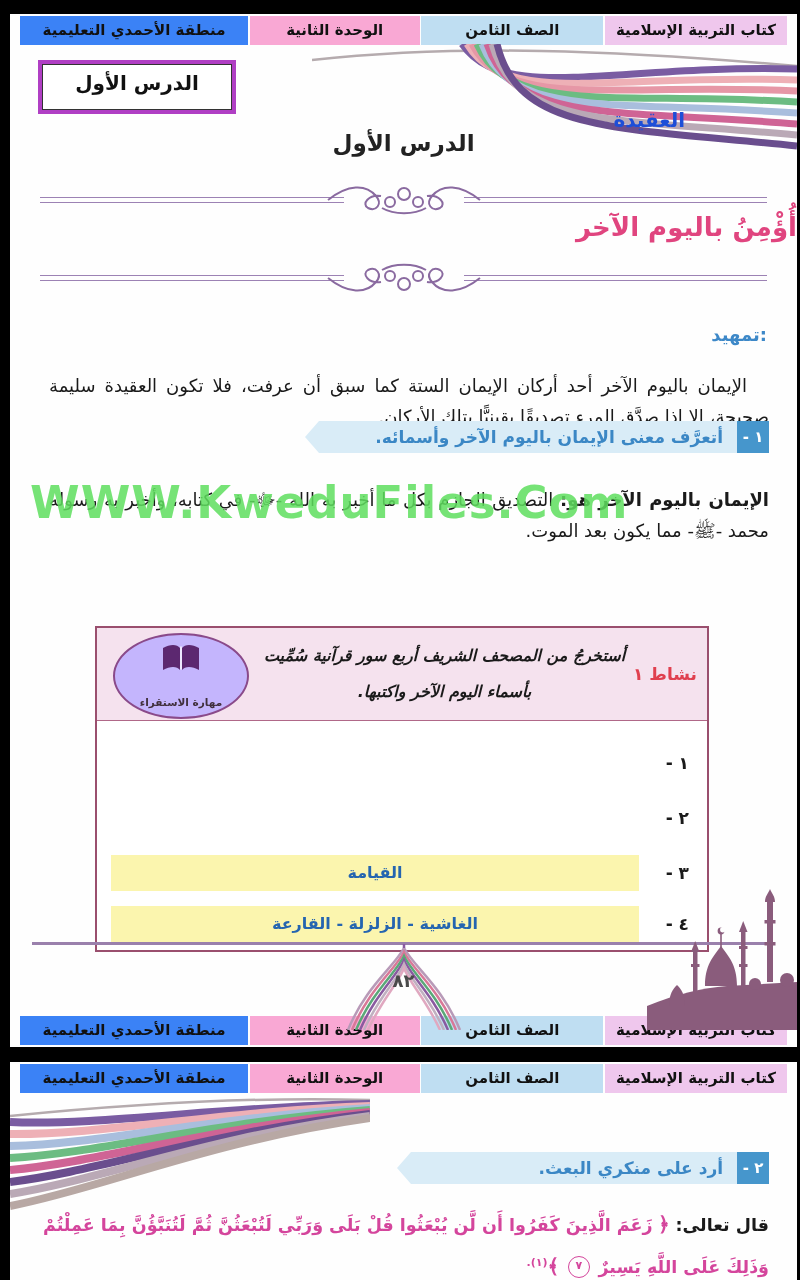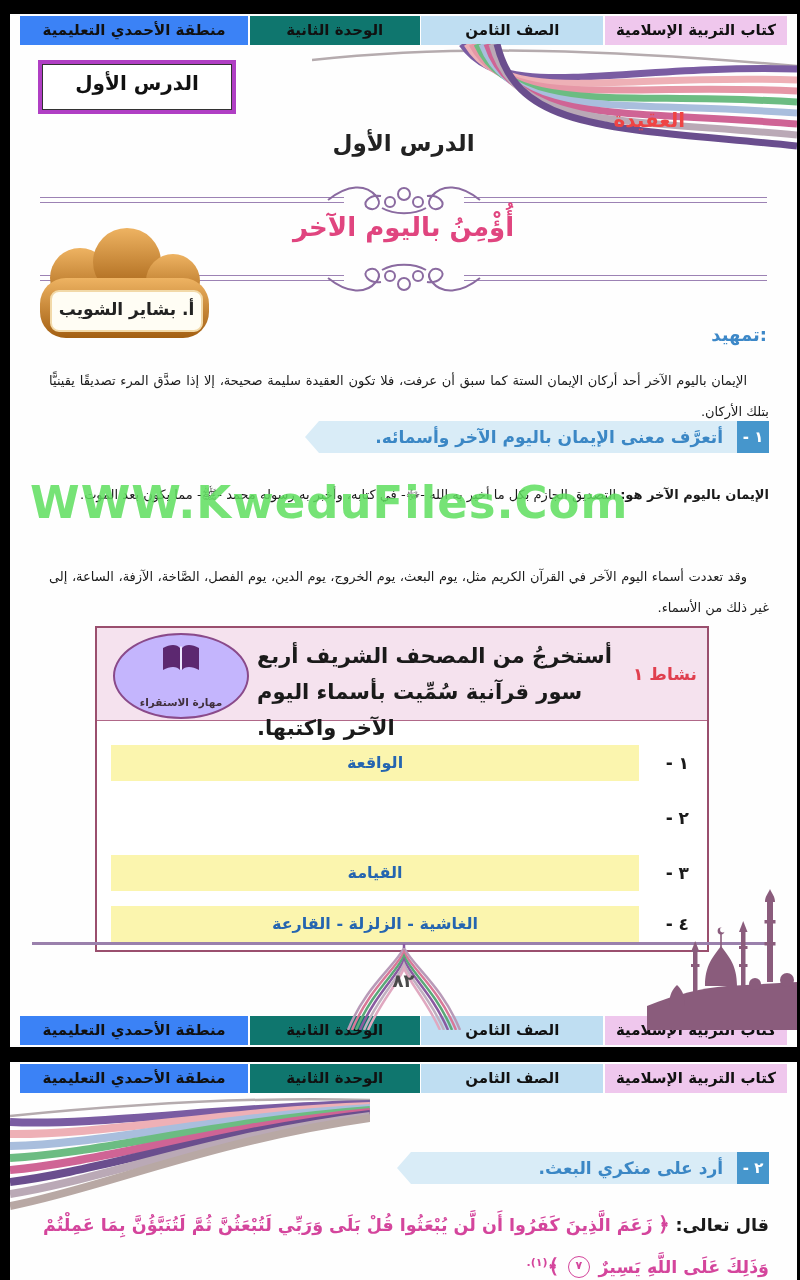--- a/index.html
+++ b/index.html
@@ -10,47 +10,47 @@
   .page2{top:1062px;height:218px;}
 
   
   .tabrow{position:absolute;left:0;right:0;display:flex;justify-content:space-between;
           padding:0 10px;direction:rtl;}
   .tabrow.top{top:2px;}
   .tabrow.bottom{bottom:2px;}
   .tab{height:29px;line-height:29px;text-align:center;font-size:15px;font-weight:700;color:#111;}
   .tab.lilac{width:182px;background:#efc7ed;}
   .tab.blue {width:182px;background:#bfdef2;}
-  .tab.pink {width:170px;background:#0f766e;}
+  .tab.pink {width:170px;background:#f9a8d4;}
   .tab.green{width:228px;background:#3b82f6;}
 
   
   .lessonbox{position:absolute;top:46px;left:28px;width:190px;height:46px;background:#fff;
              border:4px solid #b03fc4;box-shadow:inset 0 0 0 1px #333;
              text-align:center;line-height:38px;font-size:20px;font-weight:700;color:#111;}
   .swoosh1{position:absolute;top:30px;right:0;width:485px;height:140px;}
   .swoosh2{position:absolute;top:34px;left:0;width:360px;height:150px;}
-  .category{position:absolute;top:94px;right:112px;font-size:20px;font-weight:700;color:#ef4444;}
+  .category{position:absolute;top:94px;right:112px;font-size:20px;font-weight:700;color:#1d4ed8;}
   .lesson-heading{position:absolute;top:116px;left:0;right:0;text-align:center;
                   font-size:23px;font-weight:700;color:#222;}
   .divider{position:absolute;left:30px;right:30px;height:36px;}
   .div1{top:168px;} .div2{top:246px;}
   .divider .line{position:absolute;top:15px;left:0;right:0;height:4px;
                  border-top:1.5px solid #9c82b4;border-bottom:1.5px solid #9c82b4;}
   .divider svg{position:absolute;left:50%;top:0;transform:translateX(-50%);width:180px;height:36px;}
-  .main-title{position:absolute;top:198px;left:0;right:0;text-align:center;
+  .main-title{position:absolute;top:198px;left:0;right:0;text-align:right;
               font-size:26px;font-weight:700;color:#e0457f;}
   .cloud{position:absolute;top:212px;left:22px;width:185px;height:118px;z-index:6;}
   .cloud svg{position:absolute;inset:0;}
   .cloud-label{position:absolute;left:18px;right:14px;top:64px;height:38px;background:#fffdf4;
                border:2px solid #f2d9a8;border-radius:9px;text-align:center;line-height:34px;
                font-size:17px;font-weight:700;color:#222;}
   .tamheed{position:absolute;top:310px;right:30px;font-size:18px;font-weight:700;color:#3d88c8;}
   .para{position:absolute;left:39px;right:28px;direction:rtl;text-align:justify;
-        font-size:13px;line-height:31px;color:#1a1a1a;}
+        font-size:18px;line-height:31px;color:#1a1a1a;}
   .para1{top:338px;text-indent:22px;}
   .defpara{top:452px;}
   .namespara{top:534px;text-indent:22px;}
   .deflead{font-weight:700;}
   .watermark{position:absolute;top:462px;left:20px;right:20px;direction:ltr;
              font-size:45px;font-weight:700;color:#5fdf5f;opacity:.85;letter-spacing:1px;
              z-index:9;pointer-events:none;}
   
   .objective{position:absolute;right:28px;display:flex;direction:rtl;height:32px;}
   .obj1{top:407px;} .obj2{top:90px;}
@@ -62,22 +62,22 @@
   .obj1 .obj-banner{width:392px;}
   .obj2 .obj-banner{width:300px;text-align:right;}
 
   
   .actbox{position:absolute;top:612px;left:85px;width:610px;height:322px;background:#fff;
           border:2px solid #9a4f6e;}
   .act-header{position:absolute;top:0;left:0;right:0;height:92px;background:#f5e2ee;
               border-bottom:1.5px solid #b06888;}
   .act-label{position:absolute;right:10px;top:0;height:92px;display:flex;align-items:center;
              font-size:17px;font-weight:700;color:#e0404f;}
-  .act-prompt{position:absolute;right:75px;left:160px;top:10px;direction:rtl;text-align:left;
-              font-size:21px;font-weight:600;color:#1a1a1a;line-height:36px;}
+  .act-prompt{position:absolute;right:75px;left:160px;top:10px;direction:rtl;text-align:center;
+              font-size:16px;font-weight:600;color:#1a1a1a;line-height:36px;font-style:italic;}
   .skill{position:absolute;left:16px;top:5px;width:132px;height:82px;background:#c4b5fd;
          border:2px solid #8a4a8a;border-radius:50%;}
   .skill svg{position:absolute;left:50%;transform:translateX(-50%);top:8px;width:44px;height:32px;}
   .skill-text{position:absolute;bottom:9px;left:0;right:0;text-align:center;
               font-size:10.5px;font-weight:700;color:#40303c;}
   .ansrow{position:absolute;left:0;right:0;height:36px;}
   .r0{top:117px;} .r1{top:172px;} .r2{top:227px;} .r3{top:278px;}
   .ansbar{position:absolute;left:14px;right:68px;top:0;height:36px;background:#fbf5ae;
           text-align:center;line-height:36px;font-size:16px;font-weight:700;color:#2565b0;}
   .ansnum{position:absolute;right:18px;top:0;line-height:36px;font-size:17px;font-weight:700;
@@ -153,67 +153,50 @@
         <path d="M14,18 C34,34 52,34 62,22 C69,14 62,6 54,10 C47,14 55,24 67,22"></path>
         <path d="M166,18 C146,34 128,34 118,22 C111,14 118,6 126,10 C133,14 125,24 113,22"></path>
         <circle cx="90" cy="24" r="6"></circle>
         <circle cx="76" cy="16" r="5"></circle>
         <circle cx="104" cy="16" r="5"></circle>
         <path d="M68,10 C80,3 100,3 112,10"></path>
       </g>
     </svg>
   </div>
 
-  <div class="cloud">
-    <svg viewBox="0 0 185 118">
-      <defs>
-        <linearGradient id="cg" x1="0" y1="0" x2="0" y2="1">
-          <stop offset="0" stop-color="#eeb362"></stop>
-            <stop offset="1" stop-color="#a35f12"></stop>
-        </linearGradient>
-      </defs>
-      <circle cx="48" cy="52" r="30" fill="url(#cg)"></circle>
-      <circle cx="95" cy="36" r="34" fill="url(#cg)"></circle>
-      <circle cx="141" cy="55" r="27" fill="url(#cg)"></circle>
-      <rect x="8" y="52" width="169" height="60" rx="26" fill="url(#cg)"></rect>
-    </svg>
-    <div class="cloud-label">أ. بشاير الشويب</div>
-  </div>
 
   <div class="tamheed">تمهيد:</div>
   <p class="para para1">الإيمان باليوم الآخر أحد أركان الإيمان الستة كما سبق أن عرفت، فلا تكون العقيدة سليمة صحيحة، إلا إذا صدَّق المرء تصديقًا يقينيًّا بتلك الأركان.</p>
 
   <div class="objective obj1">
     <div class="obj-num">١ -</div>
     <div class="obj-banner">أتعرَّف معنى الإيمان باليوم الآخر وأسمائه.</div>
   </div>
 
   <p class="para defpara"><span class="deflead">الإيمان باليوم الآخر هو:</span><span> التصديق الجازم بكل ما أخبر به الله -ﷻ- في كتابه، وأخبر به رسوله محمد -ﷺ- مما يكون بعد الموت.</span></p>
 
   <div class="watermark">WWW.KweduFiles.Com</div>
 
-  <p class="para namespara">وقد تعددت أسماء اليوم الآخر في القرآن الكريم مثل، يوم البعث، يوم الخروج، يوم الدين، يوم الفصل، الصَّاخة، الآزفة، الساعة، إلى غير ذلك من الأسماء.</p>
 
   <div class="actbox">
     <div class="act-header">
       <div class="act-label">نشاط ١</div>
       <div class="act-prompt">أستخرجُ من المصحف الشريف أربع سور قرآنية سُمِّيت بأسماء اليوم الآخر واكتبها.</div>
       <div class="skill">
         <svg viewBox="0 0 44 32">
           <path d="M4,5 C11,1 18,1 21,5 L21,27 C18,23 11,23 4,27 Z" fill="#5c2870"></path>
           <path d="M40,5 C33,1 26,1 23,5 L23,27 C26,23 33,23 40,27 Z" fill="#5c2870"></path>
           <rect x="21.3" y="3.5" width="1.4" height="23" fill="#fff"></rect>
         </svg>
         <div class="skill-text">مهارة الاستقراء</div>
       </div>
     </div>
 
     <div class="ansrow r0">
       <div class="ansnum">١ -</div>
-      <div class="ansbar">الواقعة</div>
     </div>
     <div class="ansrow r1">
       <div class="ansnum">٢ -</div>
     </div>
     <div class="ansrow r2">
       <div class="ansnum">٣ -</div>
       <div class="ansbar">القيامة</div>
     </div>
     <div class="ansrow r3">
       <div class="ansnum">٤ -</div>

